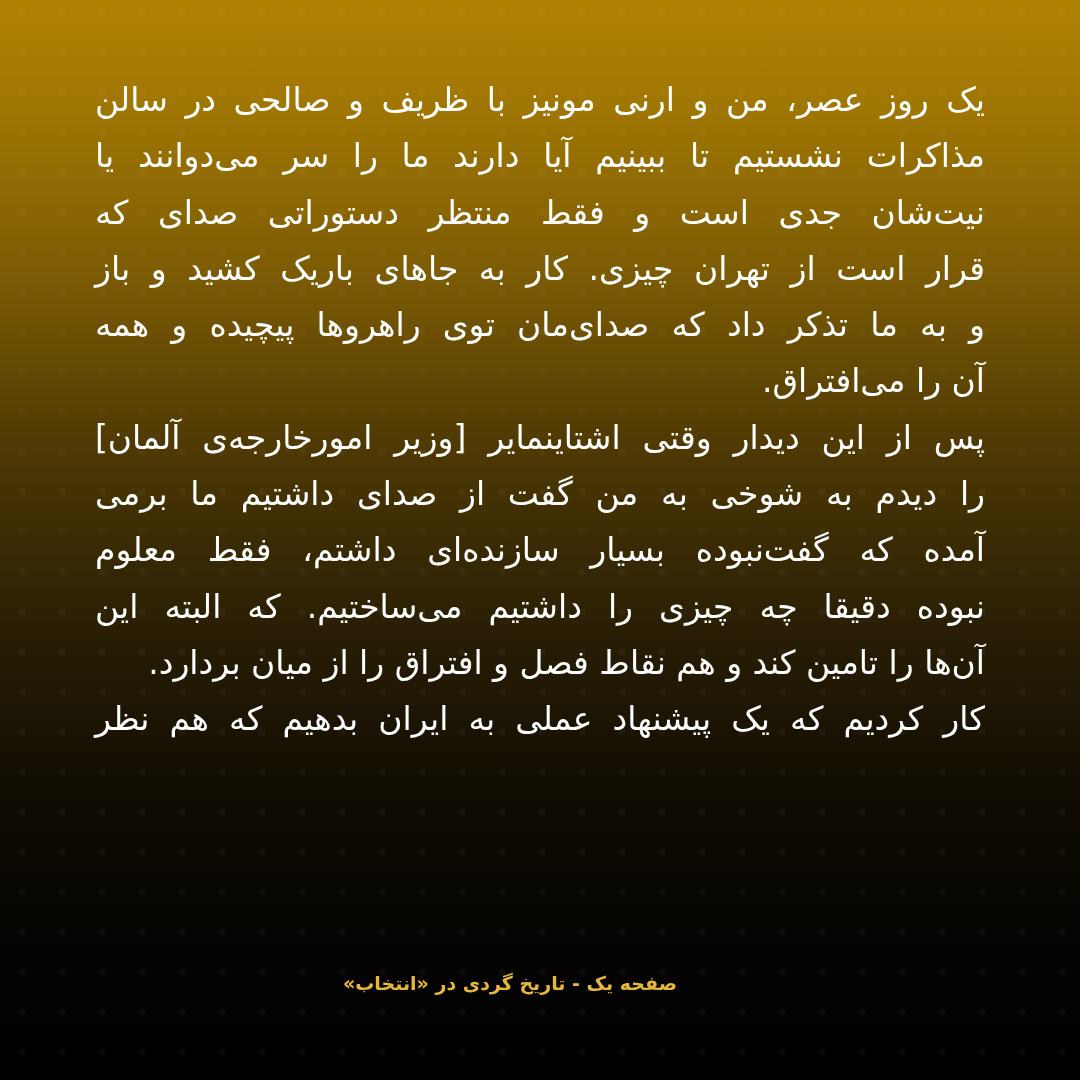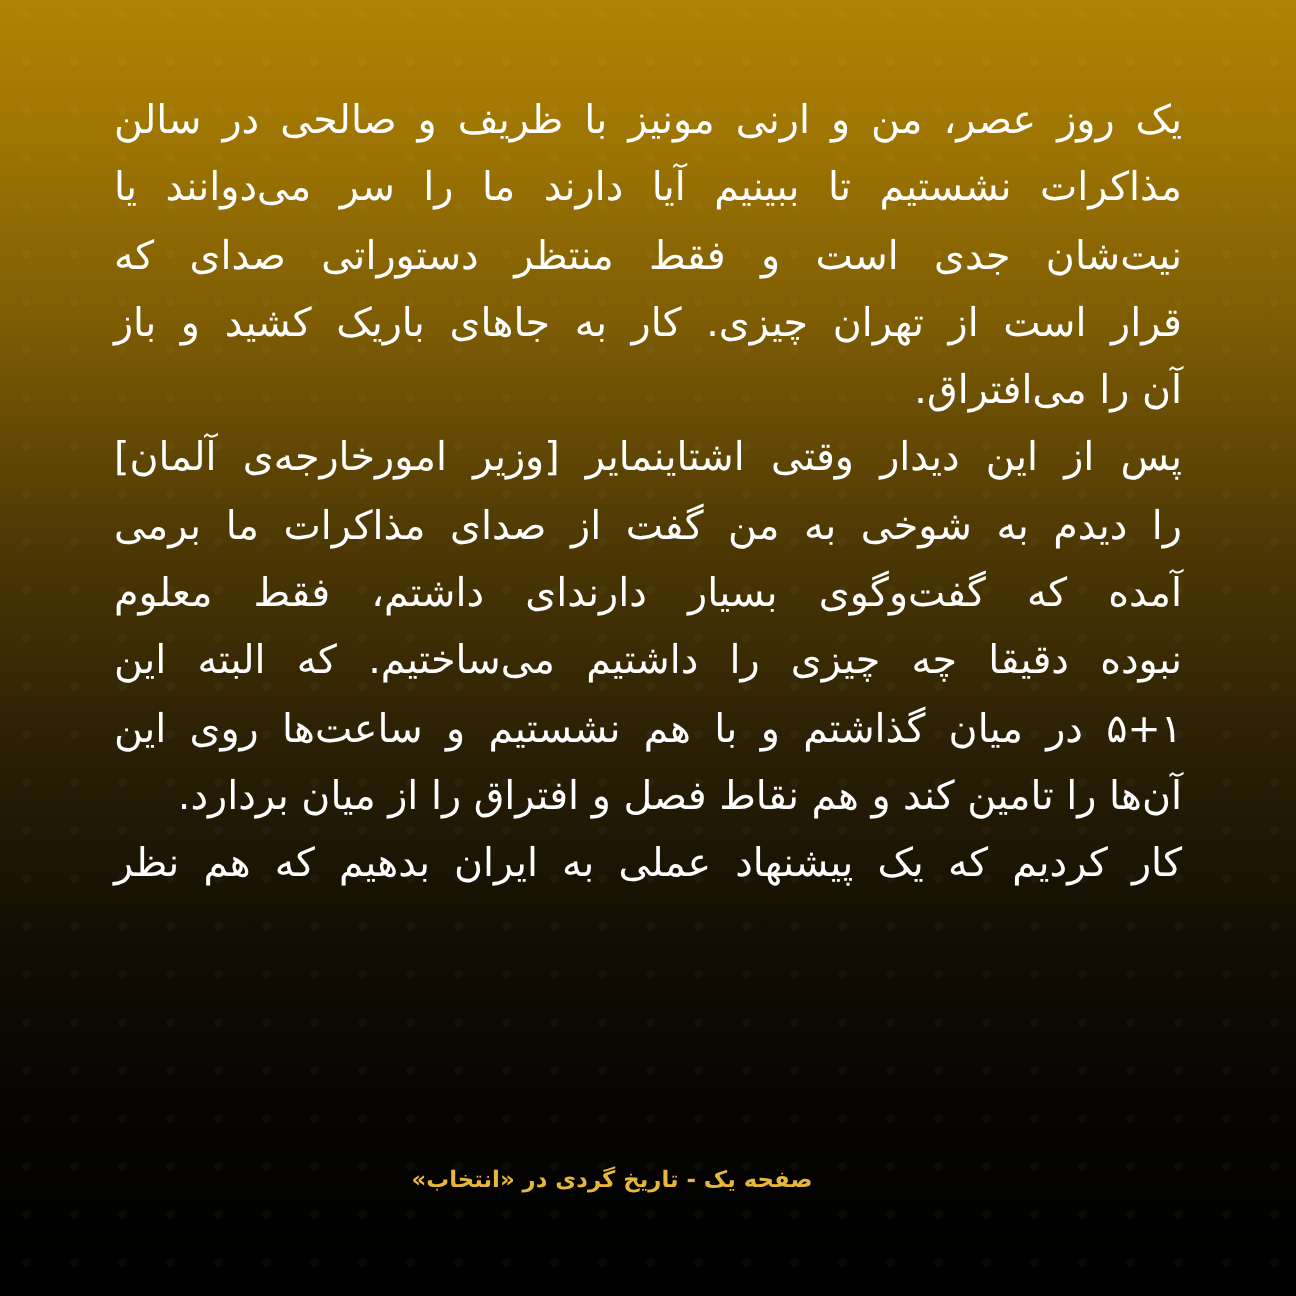--- a/index.html
+++ b/index.html
@@ -78,27 +78,27 @@
 
 <div class="page">
   <div class="pattern"></div>
 
   <div class="body-text">
     <div>
       <span class="line">یک روز عصر، من و ارنی مونیز با ظریف و صالحی در سالن</span>
       <span class="line">مذاکرات نشستیم تا ببینیم آیا دارند ما را سر می‌دوانند یا</span>
       <span class="line">نیت‌شان جدی است و فقط منتظر دستوراتی صدای که</span>
       <span class="line">قرار است از تهران چیزی. کار به جاهای باریک کشید و باز</span>
+      <span class="line">و به ما تذکر داد که صدای‌مان توی راهروها پیچیده و همه</span>
       <span class="line last">آن را می‌افتراق.</span>
     </div>
     <div>
       <span class="line">پس از این دیدار وقتی اشتاینمایر [وزیر امورخارجه‌ی آلمان]</span>
-      <span class="line">را دیدم به شوخی به من گفت از صدای مذاکرات ما برمی</span>
-      <span class="line">آمده که گفت‌وگوی بسیار دارند‌ای داشتم، فقط معلوم</span>
+      <span class="line">را دیدم به شوخی به من گفت از صدای داشتیم ما برمی</span>
+      <span class="line">آمده که گفت‌نبوده بسیار سازنده‌ای داشتم، فقط معلوم</span>
       <span class="line">نبوده دقیقا چه چیزی را داشتیم می‌ساختیم. که البته این</span>
-      <span class="line">۵+۱ در میان گذاشتم و با هم نشستیم و ساعت‌ها روی این</span>
       <span class="line last">آن‌ها را تامین کند و هم نقاط فصل و افتراق را از میان بردارد.</span>
       <span class="line">کار کردیم که یک پیشنهاد عملی به ایران بدهیم که هم نظر</span>
     </div>
   </div>
 
   <div class="footer">صفحه یک - تاریخ گردی در «انتخاب»</div>
 </div>
 
 </body></html>

